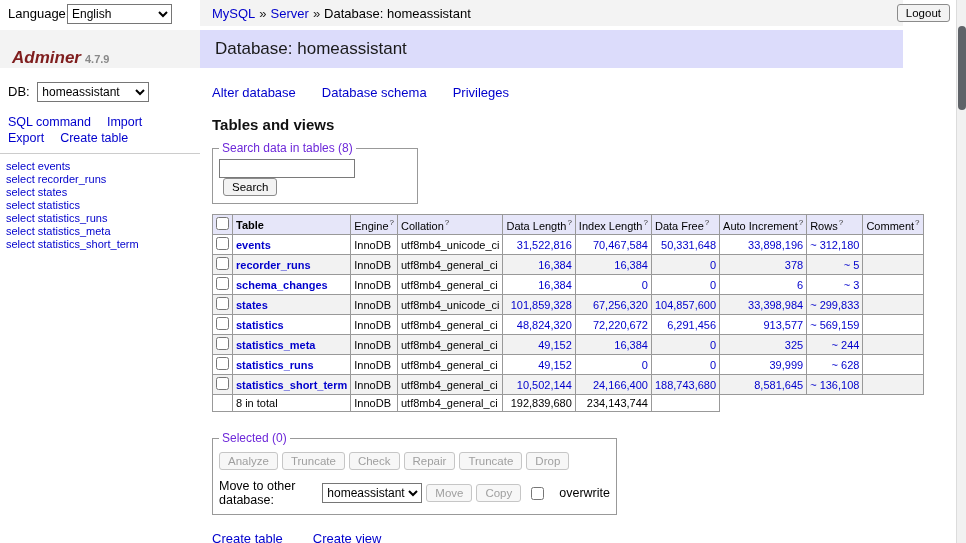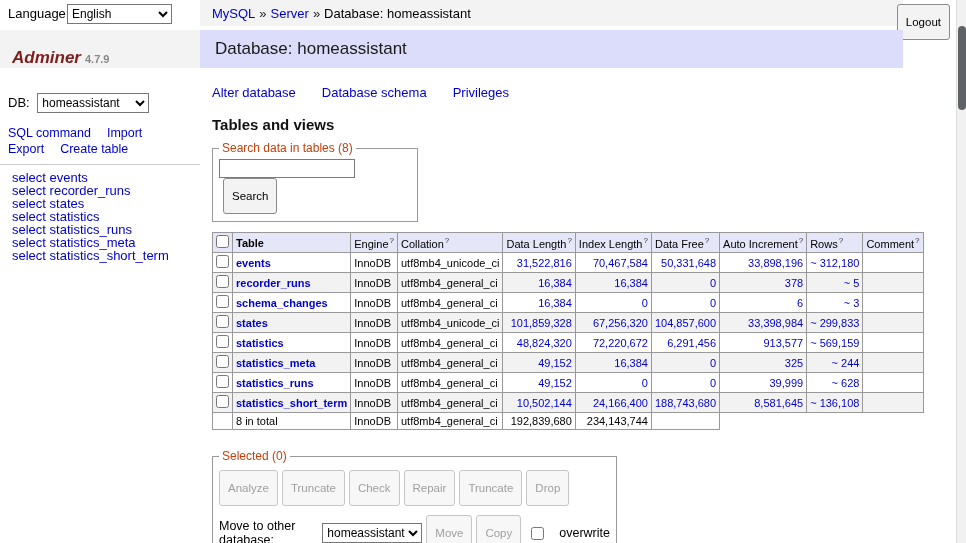--- a/index.html
+++ b/index.html
@@ -19,55 +19,55 @@
     position:absolute; left:200px; top:0; width:703px; height:26px;
     background:var(--breadcrumb-bg,#f3f3f3); padding:6px 0 0 12px; white-space:nowrap;
   }
   #breadcrumb .sep { color:#222; margin:0 4px; }
   #logout-btn { position:absolute; right:16px; top:4px; }
 
   
   button {
     font-family:inherit; font-size:11.5px; color:#000;
     background:#f3f3f3; border:1px solid #8b8b8b; border-radius:3px;
-    padding:11px 8px; cursor:pointer;
+    padding:2px 8px; cursor:pointer;
   }
   button:disabled { color:#9f9f9f; border-color:#c6c6c6; background:#f7f7f7; }
   select {
     font-family:inherit; font-size:12px; border:1px solid #767676; background:#fff; height:20px;
   }
   input[type="text"] {
     font-family:inherit; font-size:12px; border:1px solid #7a7a7a; height:19px; padding:0 3px;
   }
 
   
   #sidebar { position:absolute; left:0; top:26px; width:200px; height:517px; background:#fff; }
   #logo { background:var(--breadcrumb-bg,#f3f3f3); margin-top:4px; height:38px; padding:9px 12px; }
   #logo .app { font-style:italic; font-weight:bold; font-size:17px; color:#7f1d1d; }
   #logo .ver { font-size:11px; color:#888; margin-left:4px; }
-  #db-row { margin:25px 0 0 8px; }
+  #db-row { margin:14px 0 0 8px; }
   #db-select { width:112px; margin-left:4px; }
   #side-links { margin:12px 0 0 8px; line-height:16px; font-size:12.5px; }
   #side-links a { margin-right:16px; }
   #side-divider { border:none; border-top:1px solid #ccc; margin:7px 0 6px 0; }
-  #table-links a { display:block; padding-left:12px; font-size:13px; line-height:13px; }
+  #table-links a { display:block; padding-left:6px; font-size:11px; line-height:13px; }
 
   
   #main { position:absolute; left:200px; top:26px; width:703px; }
   #page-title {
     background:var(--title-bar-bg,#dcdcfb); margin-top:4px; padding:9px 15px;
     font-size:17px; font-weight:normal; color:#1a1a1a;
   }
   #dbnav { margin:17px 0 0 12px; }
   #dbnav a { margin-right:26px; }
   h3 { font-size:15px; font-weight:bold; color:#111; margin:16px 0 0 12px; }
 
   
   fieldset { border:1px solid #999; padding:4px 6px 7px 6px; }
-  legend { font-size:12px; padding:0 3px; color:#c2410c; }
+  legend { font-size:12px; padding:0 3px; color:#6d28d9; }
   #search-fs { margin:8px 0 0 12px; width:206px; }
   #search-input { width:136px; }
   #search-btn { margin-left:4px; }
 
   
   #tables { border-collapse:collapse; margin:10px 0 0 12px; font-size:11px; }
   #tables td, #tables th { border:1px solid #999; padding:2px 3px; white-space:nowrap; text-align:left; vertical-align:middle; }
   #tables thead td, #tables thead th { background:var(--table-header-bg,#e6e6f9); }
   #tables thead th { text-align:left; font-weight:bold; }
   #tables tbody tr:nth-child(even) { background:var(--row-alt-bg,#f2f2f2); }

